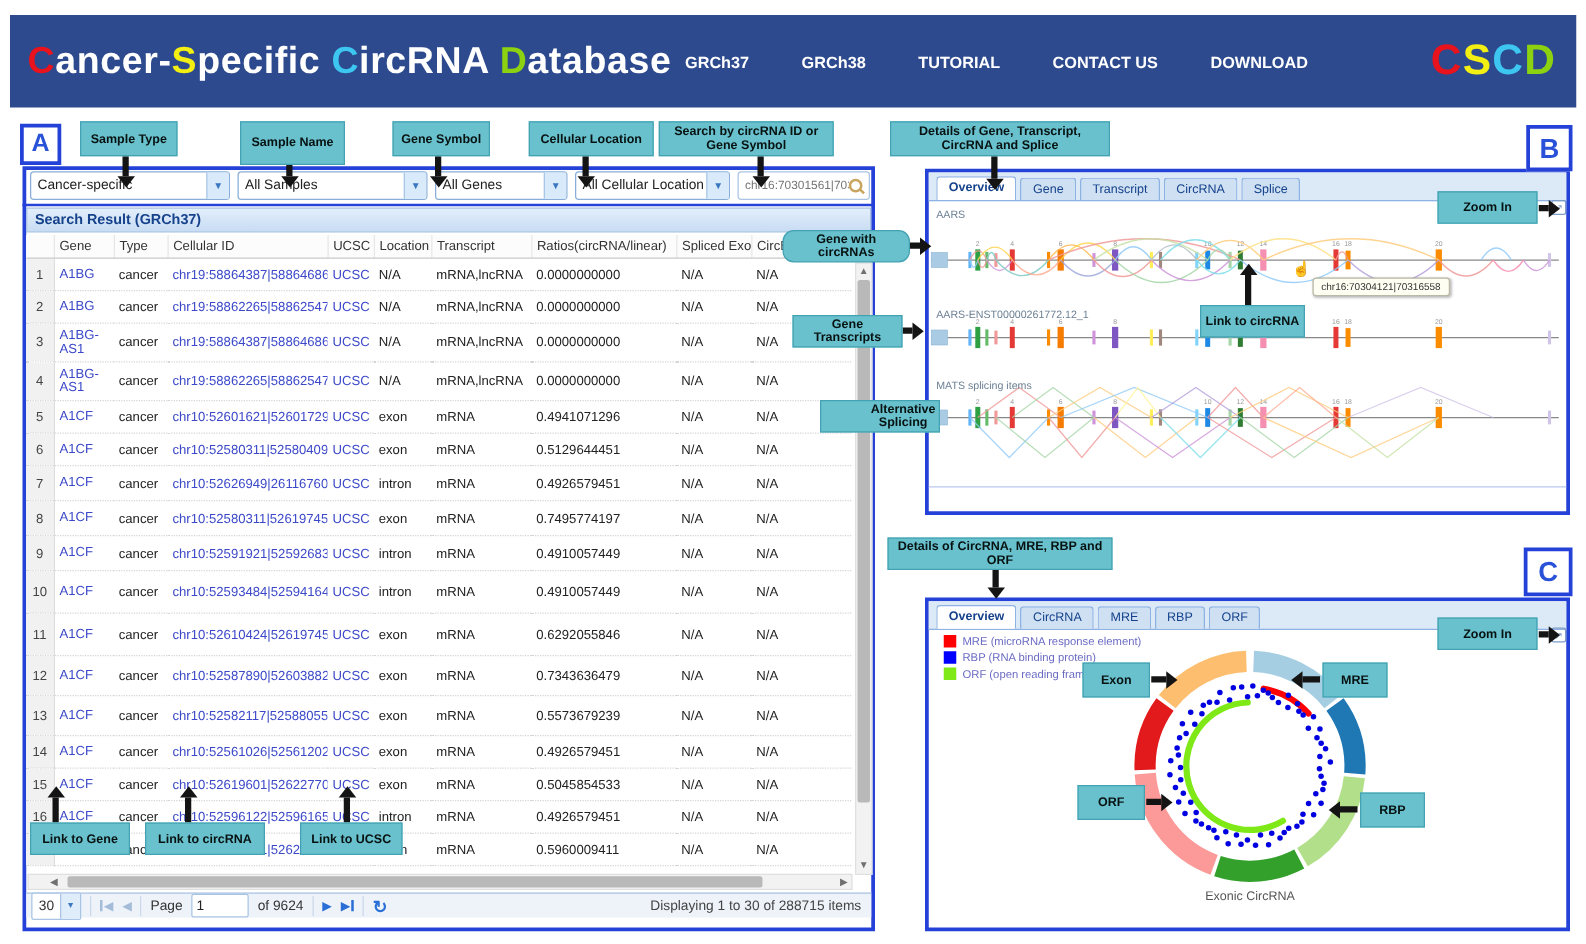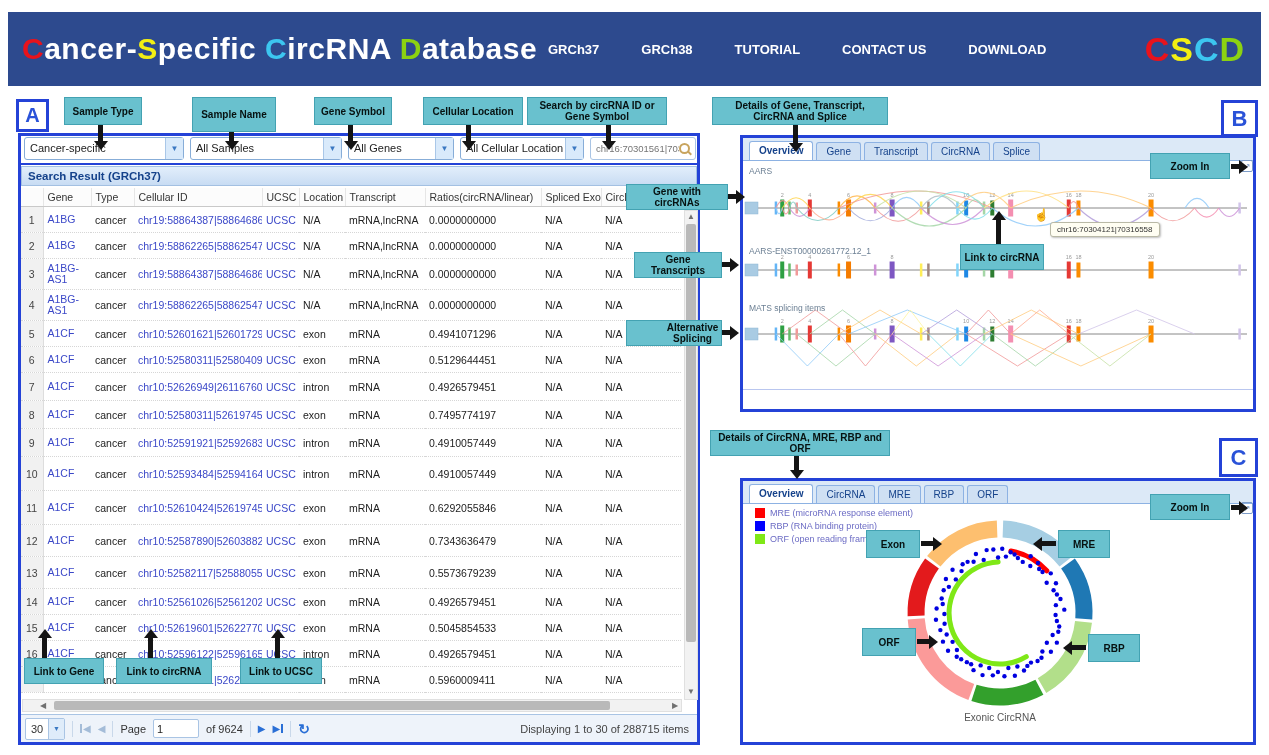--- a/index.html
+++ b/index.html
@@ -390,21 +390,21 @@
 <div class="sb" style="left:684px;top:210px;width:14px;height:490px;"></div>
 <span class="sbarr" style="left:687px;top:213px;">▲</span>
 <div class="sbthumb" style="left:686px;top:224px;width:10px;height:418px;"></div>
 <span class="sbarr" style="left:687px;top:688px;">▼</span>
 
 <div class="sb" style="left:22px;top:699px;width:660px;height:13px;"></div>
 <span class="sbarr" style="left:40px;top:702px;">◀</span>
 <div class="sbthumb" style="left:54px;top:701px;width:556px;height:9px;"></div>
 <span class="sbarr" style="left:672px;top:702px;">▶</span>
 
-<div class="pager" style="left:21px;top:714px;width:676px;height:28px;">
+<div class="pager" style="left:21px;top:714px;width:676px;height:20px;">
   <div class="psize">
     <span class="v">30</span>
     <span class="chv">▼</span>
   </div>
   <span class="vdiv"></span>
   <span class="pico dis pbar-l">◀</span>
   <span class="pico dis">◀</span>
   <span class="vdiv"></span>
   <span>Page</span>
   <input class="pinput" value="1" style="">
@@ -697,27 +697,27 @@
 <div class="cal" style="left: 314px; top: 97px; width: 78px; height: 28px;">Gene Symbol</div>
 <div class="arr down" style="left: 348px; top: 125px; height: 16px;"></div>
 <div class="cal" style="left: 423px; top: 97px; width: 100px; height: 28px;">Cellular Location</div>
 <div class="arr down" style="left: 466px; top: 125px; height: 16px;"></div>
 <div class="cal" style="left: 527px; top: 97px; width: 140px; height: 28px;">Search by circRNA ID or Gene Symbol</div>
 <div class="arr down" style="left: 606px; top: 125px; height: 16px;"></div>
 <div class="cal" style="left: 712px; top: 97px; width: 176px; height: 28px;">Details of Gene, Transcript, CircRNA and Splice</div>
 <div class="arr down" style="left: 793px; top: 125px; height: 18px;"></div>
 <div class="cal" style="left: 1150px; top: 153px; width: 80px; height: 26px;">Zoom In</div>
 <div class="arr right" style="left: 1231px; top: 164px; width: 8px;"></div>
-<div class="cal" style="left: 626px; top: 184px; width: 102px; height: 26px;">Gene with circRNAs</div>
+<div class="cal" style="left: 626px; top: 184px; width: 102px; height: 26px; border-radius: 9px;">Gene with circRNAs</div>
 <div class="arr right" style="left: 728px; top: 194px; width: 8px;"></div>
 <div class="cal" style="left: 960px; top: 244px; width: 84px; height: 26px;">Link to circRNA</div>
 <div class="arr up" style="left: 996px; top: 220px; height: 24px;"></div>
 <div class="cal" style="left: 634px; top: 252px; width: 88px; height: 26px;">Gene Transcripts</div>
 <div class="arr right" style="left: 722px; top: 262px; width: 8px;"></div>
-<div class="cal" style="left: 626px; top: 320px; width: 96px; height: 26px; padding-left: 40px;">Alternative Splicing</div>
+<div class="cal" style="left: 656px; top: 320px; width: 96px; height: 26px; padding-left: 40px;">Alternative Splicing</div>
 <div class="arr right" style="left: 722px; top: 330px; width: 8px;"></div>
 <div class="cal" style="left: 24px; top: 658px; width: 80px; height: 26px;">Link to Gene</div>
 <div class="arr up" style="left: 42px; top: 638px; height: 20px;"></div>
 <div class="cal" style="left: 116px; top: 658px; width: 96px; height: 26px;">Link to circRNA</div>
 <div class="arr up" style="left: 148px; top: 638px; height: 20px;"></div>
 <div class="cal" style="left: 240px; top: 658px; width: 82px; height: 26px;">Link to UCSC</div>
 <div class="arr up" style="left: 275px; top: 638px; height: 20px;"></div>
 <div class="cal" style="left: 710px; top: 430px; width: 180px; height: 26px;">Details of CircRNA, MRE, RBP and ORF</div>
 <div class="arr down" style="left: 794px; top: 456px; height: 14px;"></div>
 <div class="cal" style="left: 1150px; top: 494px; width: 80px; height: 26px;">Zoom In</div>

